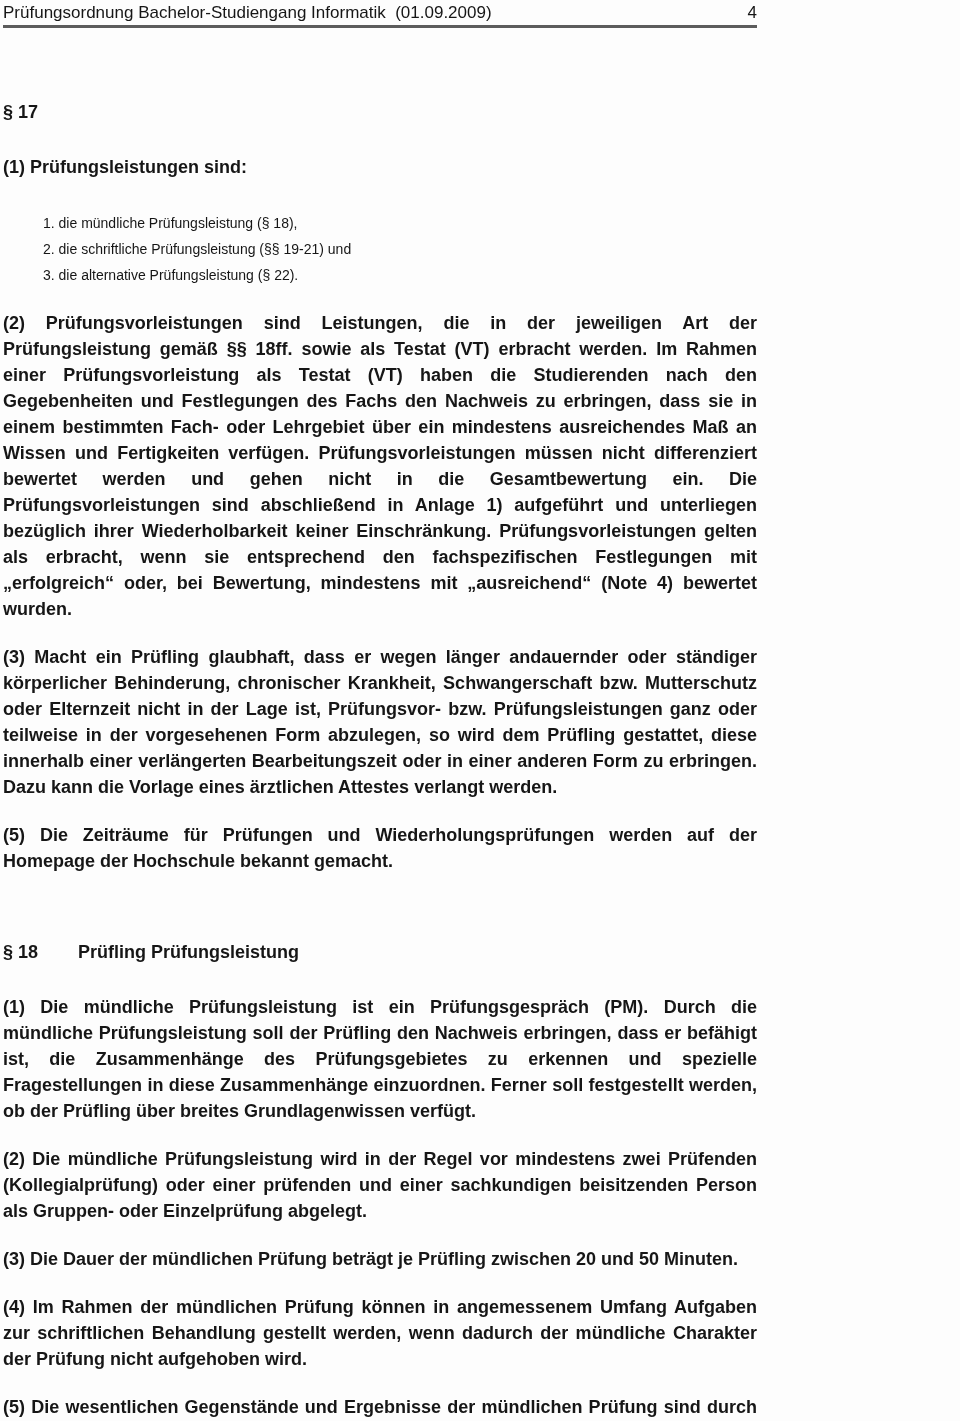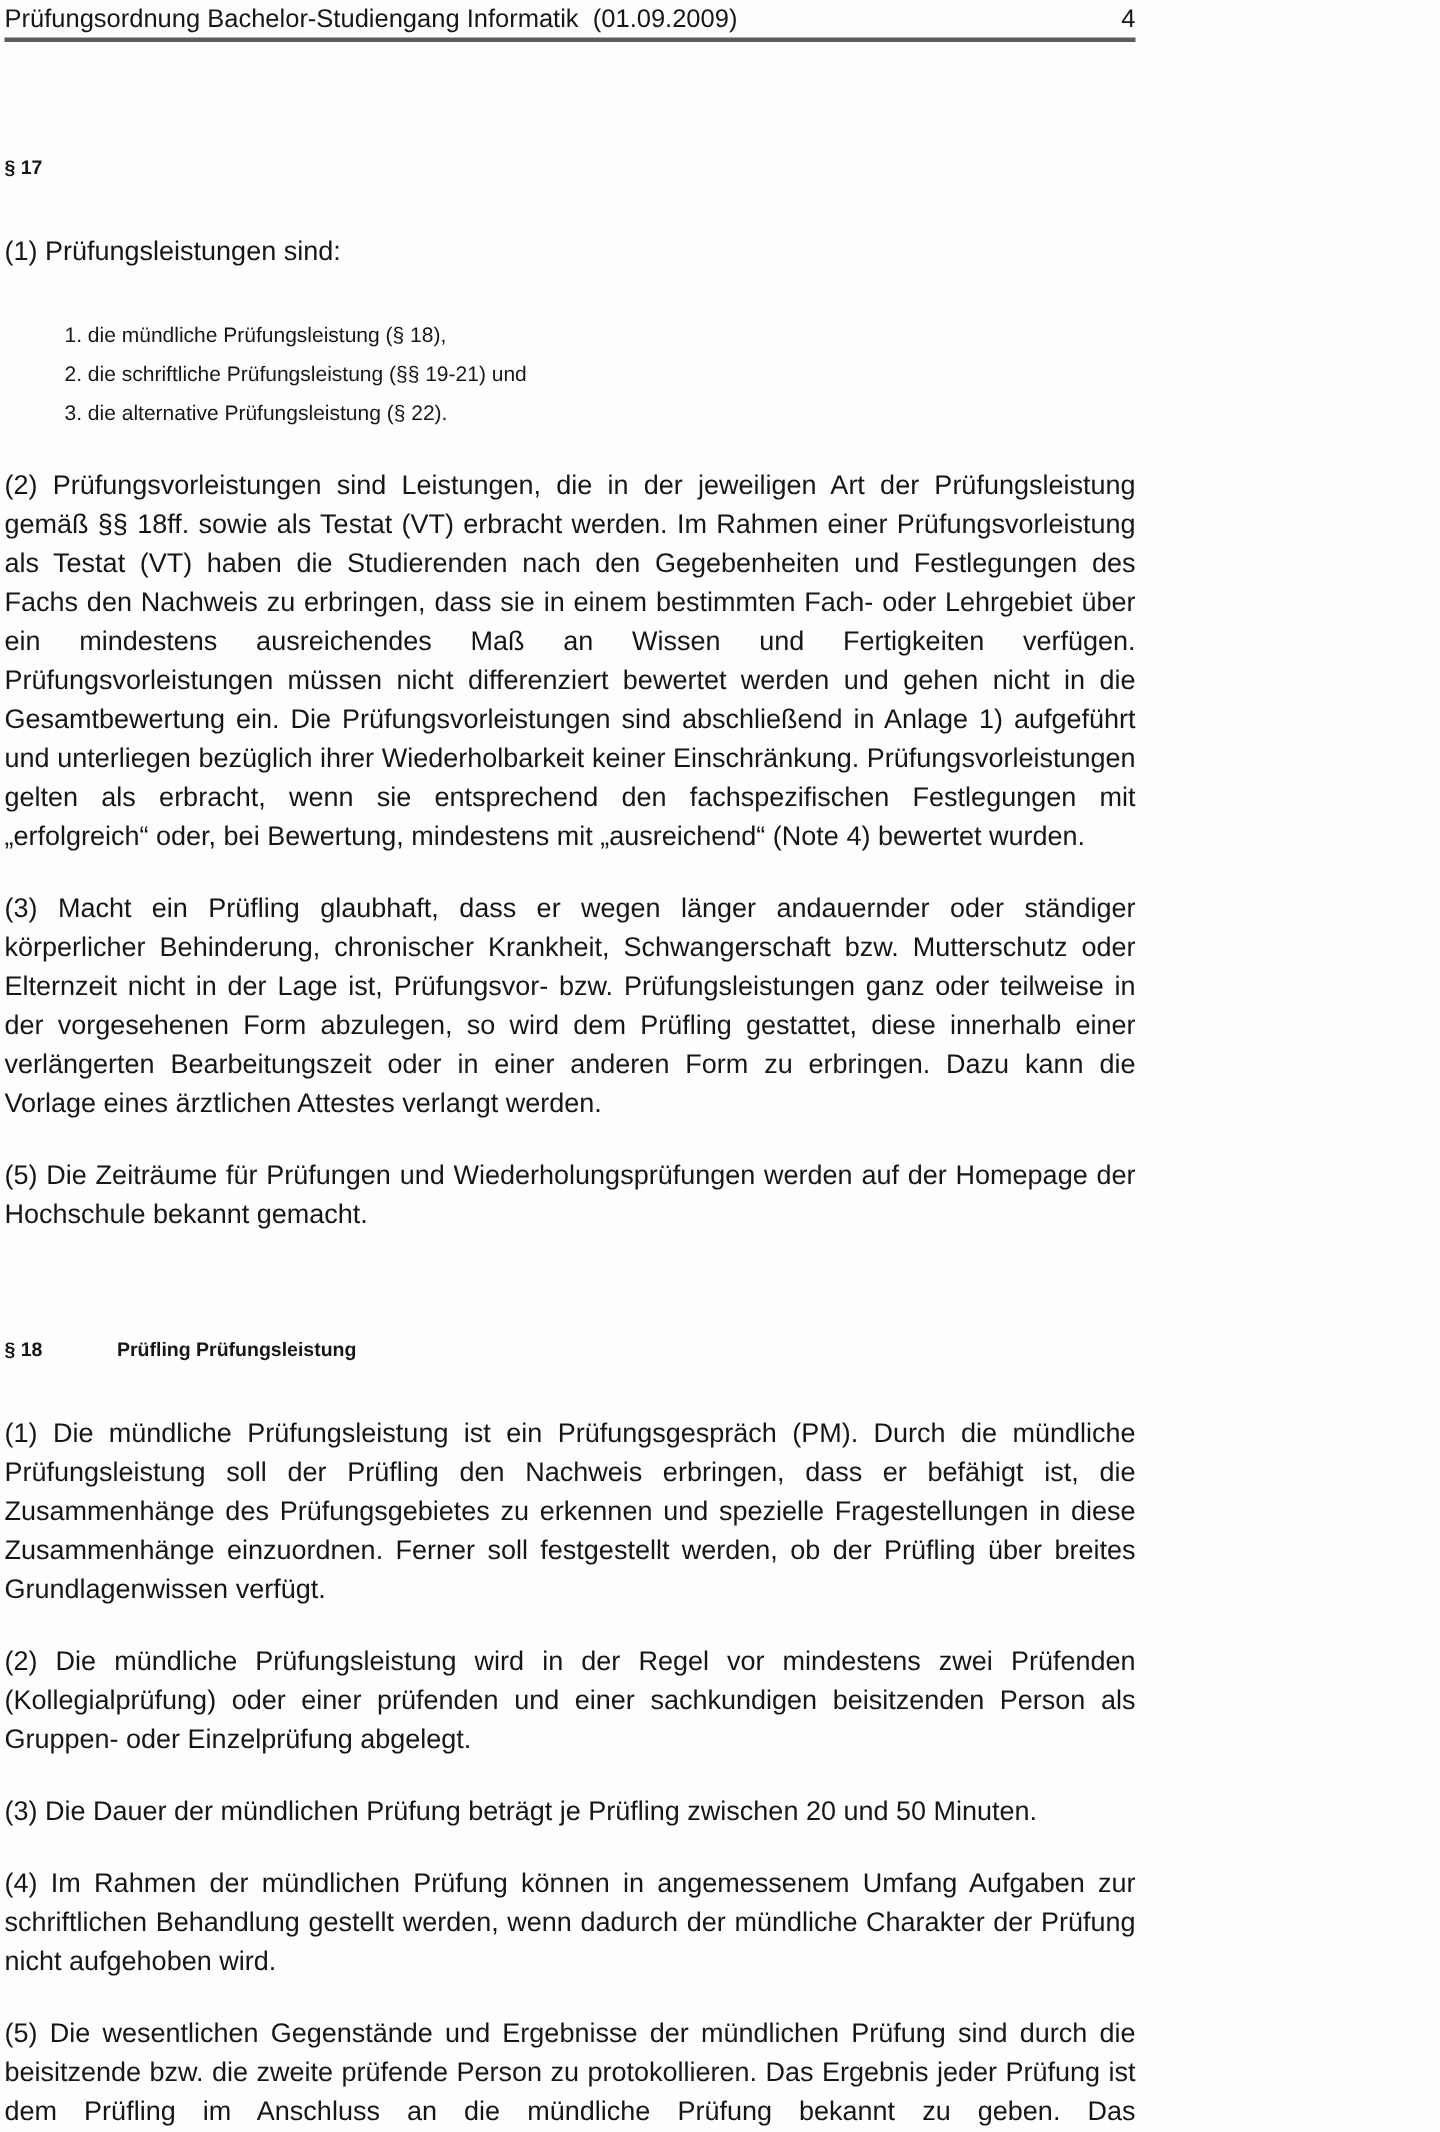--- a/index.html
+++ b/index.html
@@ -24,32 +24,33 @@
     align-items: baseline;
     font-size: 17px;
     line-height: 21px;
     padding-bottom: 2px;
     border-bottom: 3px solid #5c5c5c;
   }
   .doc-header .title { white-space: pre; }
   .sec-head {
     display: flex;
     margin: 0;
-    font-size: 13px;
+    font-size: 18px;
     font-weight: bold;
     line-height: 24px;
   }
   .sec-num { flex: none; width: 75px; }
   .sec-17 .sec-head { margin-top: 72px; margin-bottom: 30px; }
   .sec-18 .sec-head { margin-top: 66px; margin-bottom: 30px; }
   p.para {
     font-size: 18px;
     line-height: 26px;
     margin: 22px 0 0 0;
     text-align: justify;
+    font-weight: bold;
   }
   p.para.no-just { text-align: left; }
   .num-list {
     margin: 30px 0 0 40px;
     font-size: 14px;
     line-height: 26px;
   }
   .num-list .li { text-align: left; }
 </style>
 </head>

